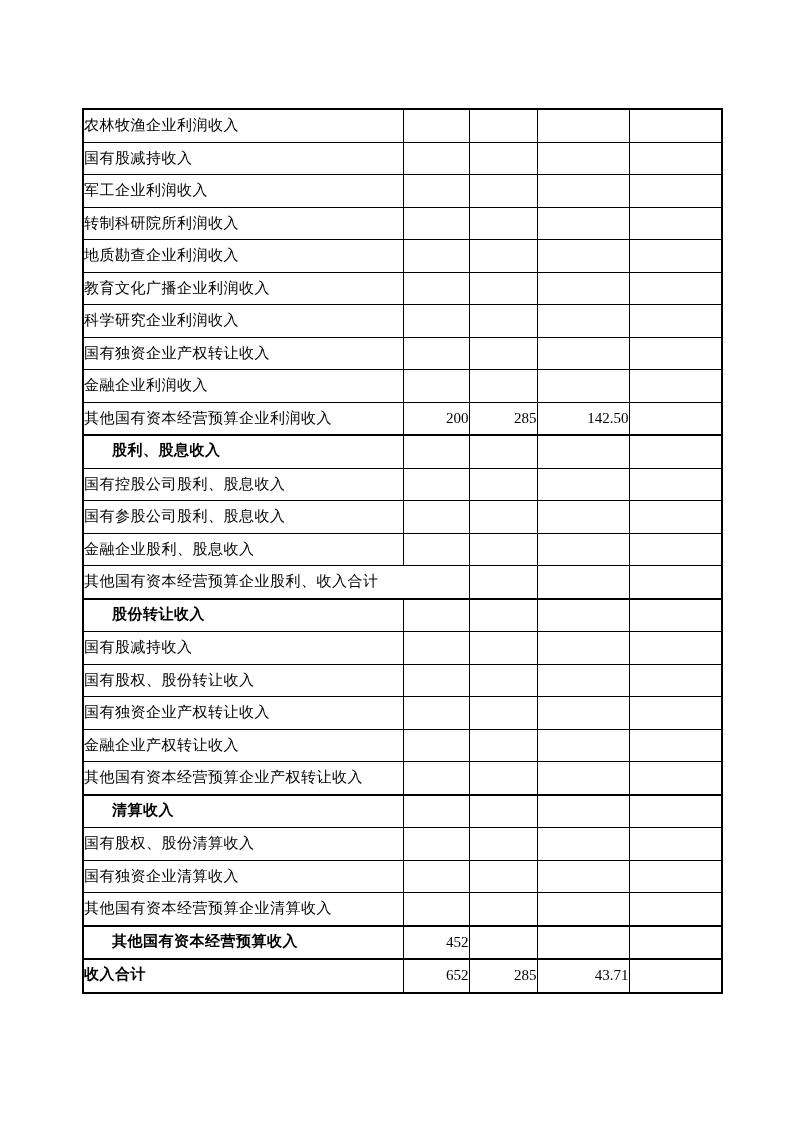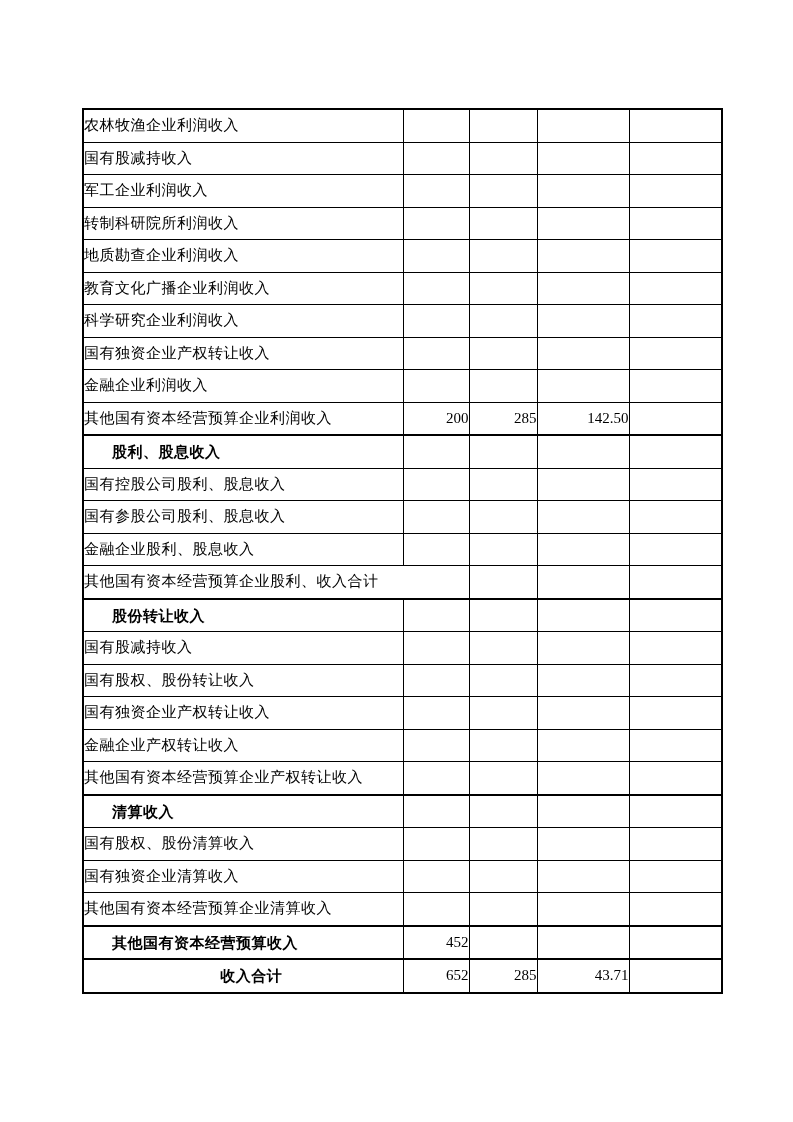--- a/index.html
+++ b/index.html
@@ -45,28 +45,28 @@
     padding-left: 16px;
   }
   td.label {
     font-family: "Liberation Serif", "DejaVu Serif", serif;
     font-weight: 400;
     padding-left: 44px;
     letter-spacing: 0.5px;
   }
   tr.section td.label,
   tr.total td.label {
-    font-family: Liberation Sans, sans-serif;
+    font-family: Liberation Mono, monospace;
     font-weight: 700;
     padding-left: 28px;
     letter-spacing: 0.5px;
   }
   tr.total td.label {
-    text-align: center;
-    padding-left: 16px;
+    text-align: left;
+    padding-left: 0;
   }
   td.num {
     font-family: "Liberation Serif", "DejaVu Serif", serif;
     font-weight: 400;
     text-align: right;
     padding-right: 11px;
   }
 </style>
 </head>
 <body>

